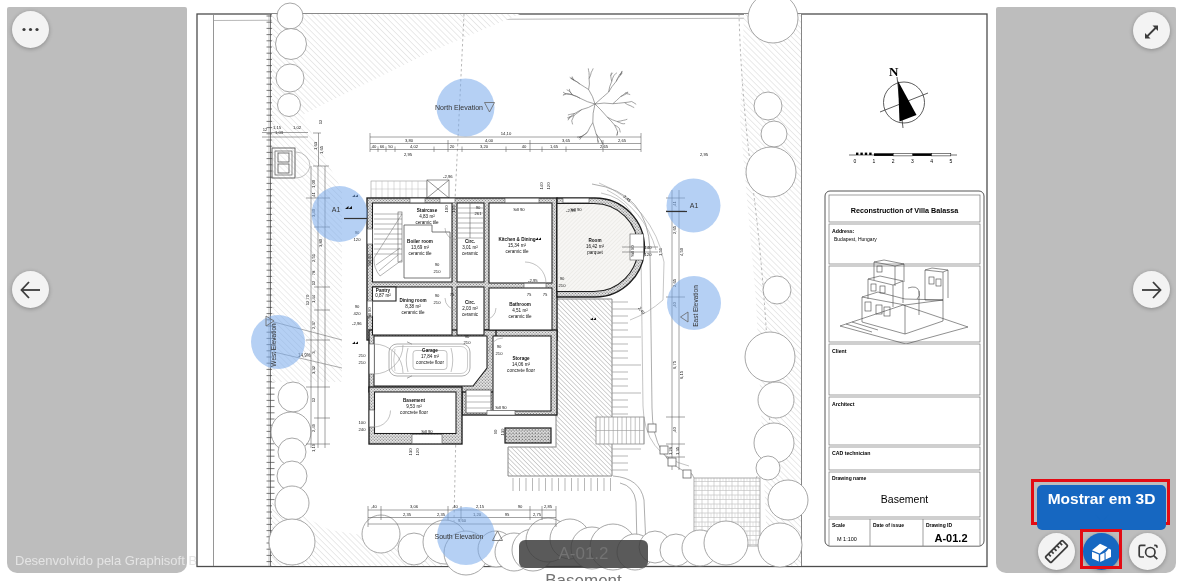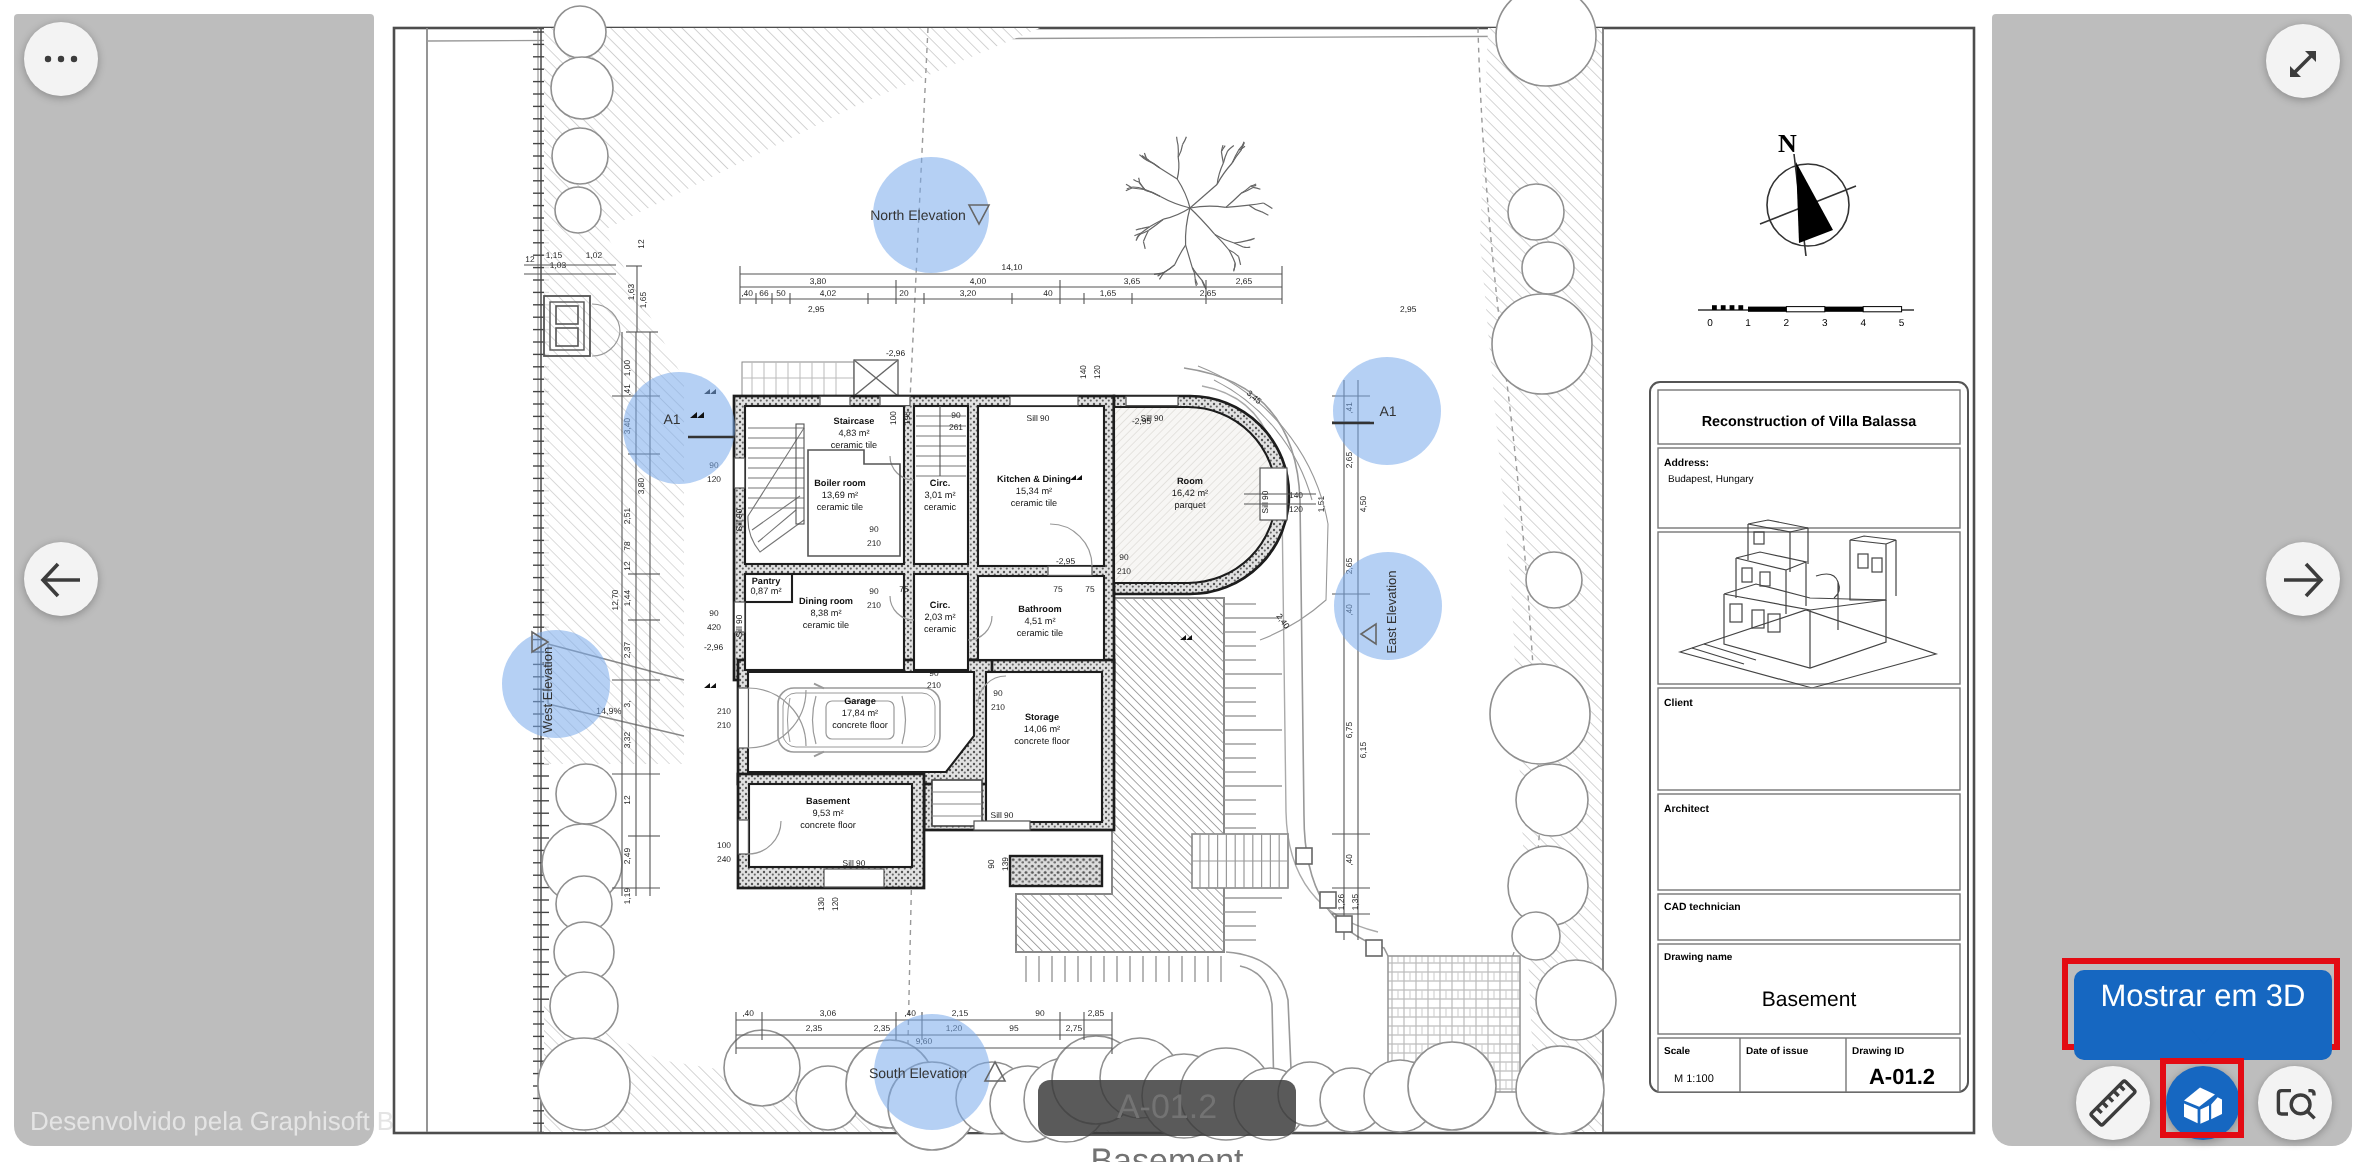--- a/index.html
+++ b/index.html
@@ -936,21 +936,21 @@
 <div class="cbtn" style="left:1133px;top:271px;z-index:6">
 <svg width="37" height="37" fill="none" stroke="#3c3c3c" stroke-width="1.8">
 <line x1="9" y1="19" x2="27.5" y2="19"></line>
 <path d="M20 11 L27.5 19 L20 27"></path>
 </svg>
 </div>
 
 <div class="abs" style="left:1031px;top:479px;width:133px;height:40px;border:3.5px solid #e30b13;z-index:7"></div>
 
 <div class="abs" style="left:1037px;top:485px;width:129px;height:45px;background:#1667c1;border-radius:5px;z-index:8;
-  color:#fff;font-size:15.5px;font-weight:400;text-align:center;line-height:28px">Mostrar em 3D</div>
+  color:#fff;font-size:15.5px;font-weight:700;text-align:center;line-height:28px">Mostrar em 3D</div>
 
 <div class="abs" style="left:1095px;top:514px;width:0;height:0;border-left:7px solid transparent;
   border-right:7px solid transparent;border-top:8px solid #1667c1;z-index:8"></div>
 
 <div class="cbtn" style="left:1038px;top:533px;z-index:6">
 <svg width="37" height="37" fill="none" stroke="#3c3c3c" stroke-width="1.7">
 <g transform="rotate(-45 18.5 18.5)">
 <rect x="6.5" y="14.5" width="24" height="8" rx="1"></rect>
 <line x1="11" y1="14.5" x2="11" y2="18"></line>
 <line x1="15" y1="14.5" x2="15" y2="18"></line>

